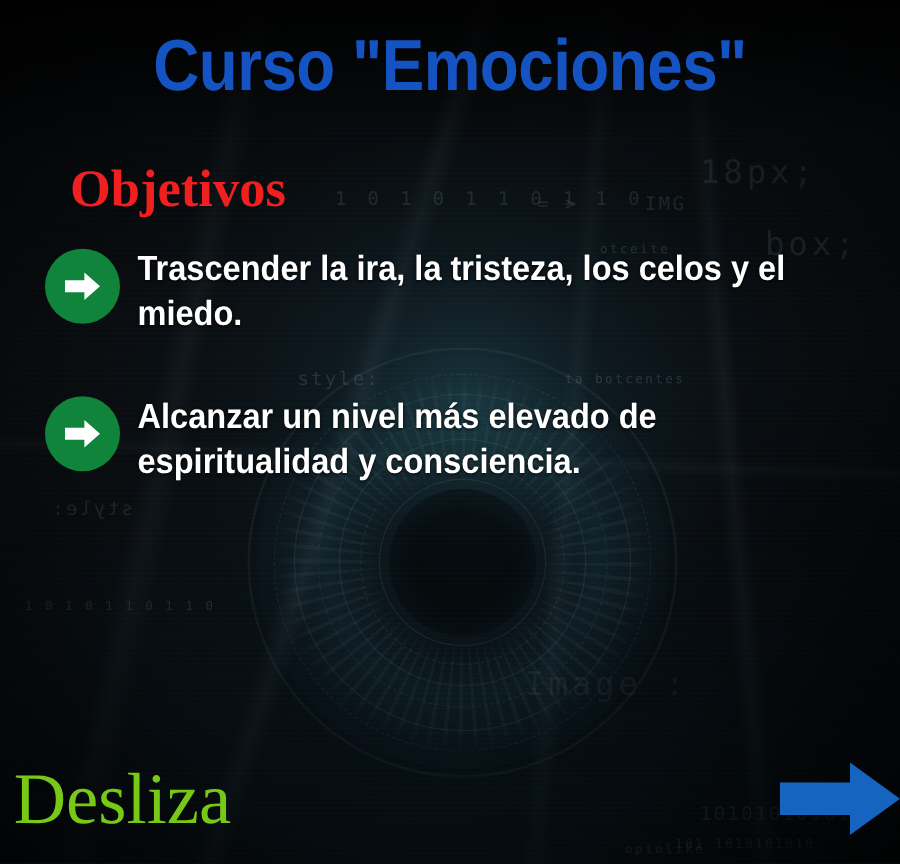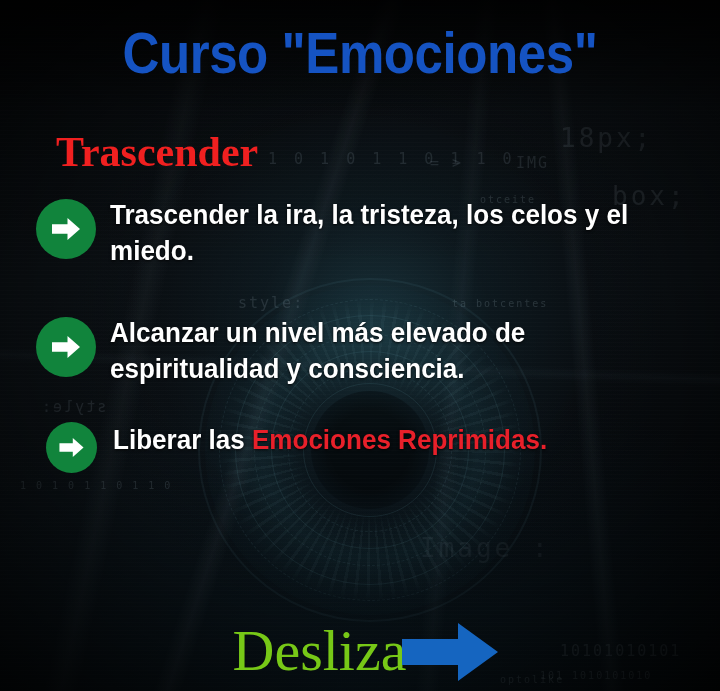--- a/index.html
+++ b/index.html
@@ -219,24 +219,24 @@
     width: 420px;
     transform: scaleX(0.96);
     transform-origin: left center;
     text-shadow: 0 1px 3px rgba(0,0,0,0.85);
   }
 
   .cta-row {
     position: absolute;
     left: 0;
     right: 0;
-    bottom: 4px;
+    bottom: 16px;
     display: flex;
     align-items: center;
-    justify-content: center;
+    justify-content: space-between;
     padding-left: 11px;
   }
   .cta-label {
     font-family: "Liberation Serif", "DejaVu Serif", serif;
     font-weight: 400;
     font-size: 58px;
     line-height: 1;
     color: #77c817;
     letter-spacing: 0px;
   }
@@ -282,48 +282,40 @@
   <div class="codefield small" style="left:20px; top:478px;">1 0 1 0 1 1 0 1 1 0</div>
 
   <div class="bg-streaks"></div>
   <div class="bg-scan"></div>
   <div class="vignette"></div>
 
   <div class="content">
 
     <div class="poster-title">Curso "Emociones"</div>
 
-    <div class="section-heading">Trascender</div>
+    <div class="section-heading">Objetivos</div>
 
     <div class="bullet-row" id="row-2">
       <span class="bullet-icon">
         <svg width="36" height="36" viewBox="0 0 36 36" aria-hidden="true">
           <path d="M4 13.2 H19.5 V7 L32 18 L19.5 29 V22.8 H4 Z" fill="#ffffff"></path>
         </svg>
       </span>
       <span class="bullet-text">Alcanzar un nivel más elevado de espiritualidad y consciencia.</span>
     </div>
 
     <div class="bullet-row" id="row-1">
       <span class="bullet-icon">
         <svg width="36" height="36" viewBox="0 0 36 36" aria-hidden="true">
           <path d="M4 13.2 H19.5 V7 L32 18 L19.5 29 V22.8 H4 Z" fill="#ffffff"></path>
         </svg>
       </span>
       <span class="bullet-text">Trascender la ira, la tristeza, los celos y el miedo.</span>
     </div>
 
-    <div class="bullet-row" id="row-3">
-      <span class="bullet-icon">
-        <svg width="31" height="31" viewBox="0 0 36 36" aria-hidden="true">
-          <path d="M4 13.2 H19.5 V7 L32 18 L19.5 29 V22.8 H4 Z" fill="#ffffff"></path>
-        </svg>
-      </span>
-      <span class="bullet-text"><span>Liberar las </span><span class="em">Emociones Reprimidas</span><span class="em">.</span></span>
-    </div>
 
 
     <div class="cta-row">
       <span class="cta-label">Desliza</span>
       <span class="cta-arrow">
         <svg width="96" height="62" viewBox="0 0 96 62" aria-hidden="true">
           <path d="M0 18 H56 V2 L96 31 L56 60 V44 H0 Z" fill="#1565c0"></path>
         </svg>
       </span>
     </div>

